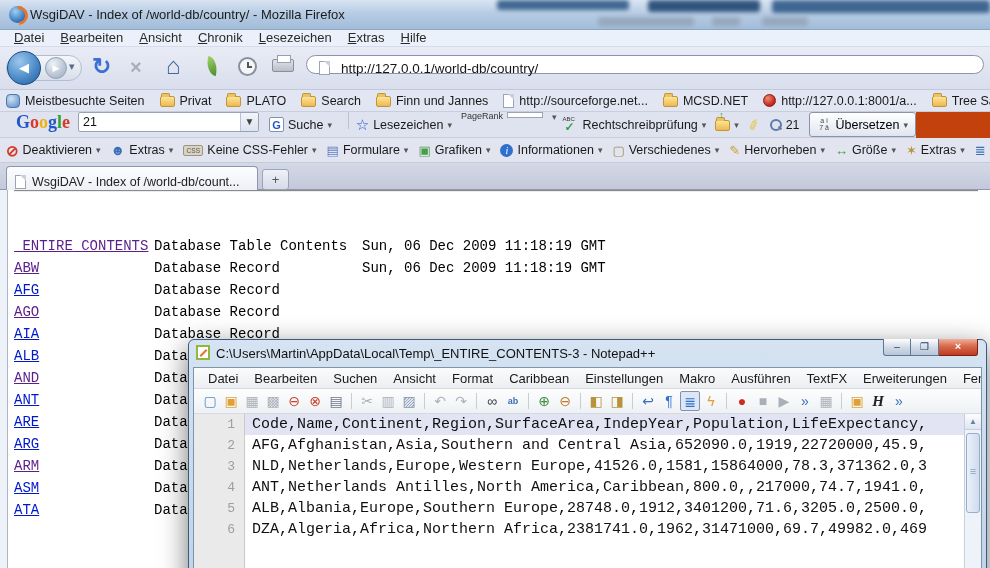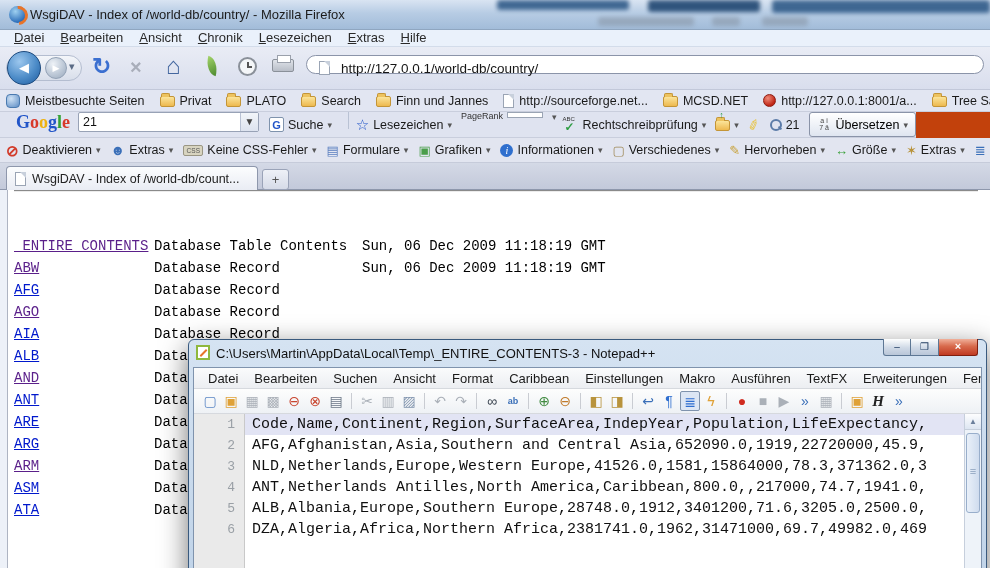--- a/index.html
+++ b/index.html
@@ -121,21 +121,21 @@
   .i-misc { color:#a08a5a; }
   .i-brush { color:#c8a23b; }
   .i-resize { color:#3aa03a; font-weight:bold; }
   .i-tools { color:#b8933c; }
   .i-source { color:#3a6fb8; }
 
   .fx-tabbar { position:absolute; left:0; top:163px; width:990px; height:27px;
     background:linear-gradient(#d4d9e6,#c3c9da); border-bottom:1px solid #8e97ac; }
   .fx-tab { position:absolute; left:6px; top:3px; width:252px; height:24px;
     background:linear-gradient(#fcfdfe,#e9ecf4); border:1px solid #8e97ac; border-bottom:none;
-    border-radius:4px 4px 0 0; display:flex; align-items:center; gap:6px; padding:8px 8px; }
+    border-radius:4px 4px 0 0; display:flex; align-items:center; gap:6px; padding:15px 8px; }
   .fx-tab-label { font-size:12.5px; color:#222; white-space:nowrap; overflow:hidden; }
   .fx-newtab { position:absolute; left:262px; top:6px; width:27px; height:21px;
     background:linear-gradient(#eef1f7,#d6dbe8); border:1px solid #9aa3b8; border-radius:3px;
     text-align:center; line-height:19px; font-size:13px; color:#555; }
 
   
   .fx-content { position:absolute; left:0; top:190px; width:990px; height:378px; background:#fff; overflow:hidden; }
   .edge-l { position:absolute; left:0; top:0; width:8px; height:378px; background:#edf1f8; border-right:1px solid #aeb4c2; }
   .page-body { position:absolute; left:14px; top:0; width:968px; }
   .page-h1 { font-family:"Liberation Serif", serif; font-weight:bold; font-size:30px; color:#000; margin:12px 0 12px 0; }

